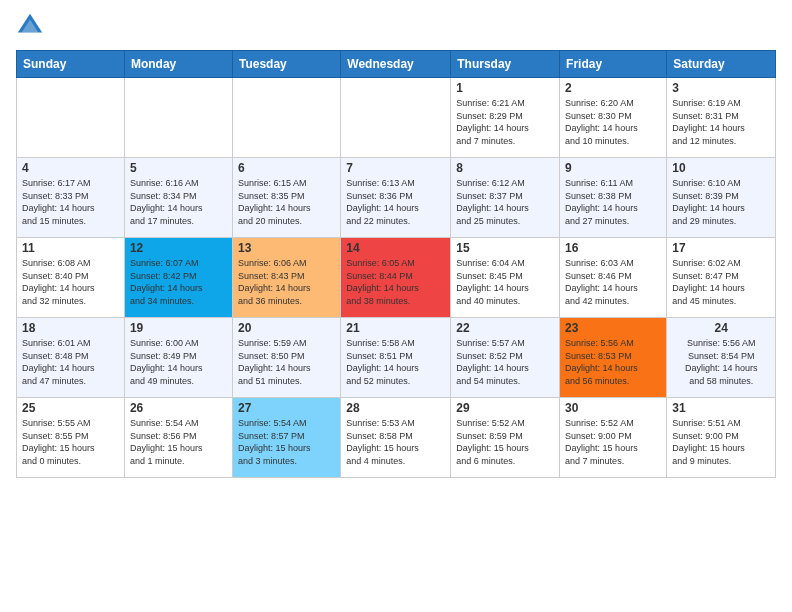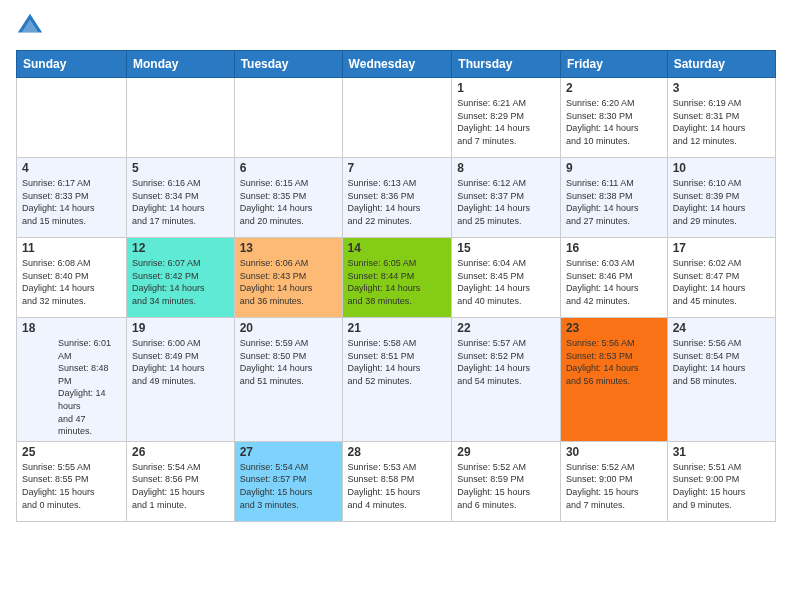--- a/index.html
+++ b/index.html
@@ -214,35 +214,35 @@
           </td>
         </tr>
         <tr>
           <td style="background: rgb(255, 255, 255);">
             <span class="day-num">11</span>
             <div class="day-info" style="white-space: pre-line;">Sunrise: 6:08 AM
 Sunset: 8:40 PM
 Daylight: 14 hours
 and 32 minutes.</div>
           </td>
-          <td style="background: #5eead4; margin-left: 16px;">
+          <td style="background: #0ea5e9; margin-left: 16px;">
             <span class="day-num">12</span>
             <div class="day-info" style="white-space: pre-line;">Sunrise: 6:07 AM
 Sunset: 8:42 PM
 Daylight: 14 hours
 and 34 minutes.</div>
           </td>
           <td style="background: #fdba74;">
             <span class="day-num">13</span>
             <div class="day-info" style="white-space: pre-line;">Sunrise: 6:06 AM
 Sunset: 8:43 PM
 Daylight: 14 hours
 and 36 minutes.</div>
           </td>
-          <td style="background: #84cc16;">
+          <td style="background: #ef4444;">
             <span class="day-num">14</span>
             <div class="day-info" style="white-space: pre-line;">Sunrise: 6:05 AM
 Sunset: 8:44 PM
 Daylight: 14 hours
 and 38 minutes.</div>
           </td>
           <td style="background: rgb(255, 255, 255);">
             <span class="day-num">15</span>
             <div class="day-info" style="white-space: pre-line;">Sunrise: 6:04 AM
 Sunset: 8:45 PM
@@ -260,21 +260,21 @@
             <span class="day-num">17</span>
             <div class="day-info" style="white-space: pre-line;">Sunrise: 6:02 AM
 Sunset: 8:47 PM
 Daylight: 14 hours
 and 45 minutes.</div>
           </td>
         </tr>
         <tr>
           <td style="background: rgb(240, 244, 255);">
             <span class="day-num">18</span>
-            <div class="day-info" style="white-space: pre-line; margin-left: 36px;">Sunrise: 6:01 AM
+            <div class="day-info" style="white-space: pre-line;">Sunrise: 6:01 AM
 Sunset: 8:48 PM
 Daylight: 14 hours
 and 47 minutes.</div>
           </td>
           <td style="background: rgb(240, 244, 255);">
             <span class="day-num">19</span>
             <div class="day-info" style="white-space: pre-line;">Sunrise: 6:00 AM
 Sunset: 8:49 PM
 Daylight: 14 hours
 and 49 minutes.</div>
@@ -300,21 +300,21 @@
 Daylight: 14 hours
 and 54 minutes.</div>
           </td>
           <td style="background: #f97316;">
             <span class="day-num">23</span>
             <div class="day-info" style="white-space: pre-line;">Sunrise: 5:56 AM
 Sunset: 8:53 PM
 Daylight: 14 hours
 and 56 minutes.</div>
           </td>
-          <td style="background: rgb(240, 244, 255);">
+          <td style="background: rgb(240, 244, 255); text-align: center;">
             <span class="day-num">24</span>
             <div class="day-info" style="white-space: pre-line;">Sunrise: 5:56 AM
 Sunset: 8:54 PM
 Daylight: 14 hours
 and 58 minutes.</div>
           </td>
         </tr>
         <tr>
           <td style="background: rgb(255, 255, 255);">
             <span class="day-num">25</span>

